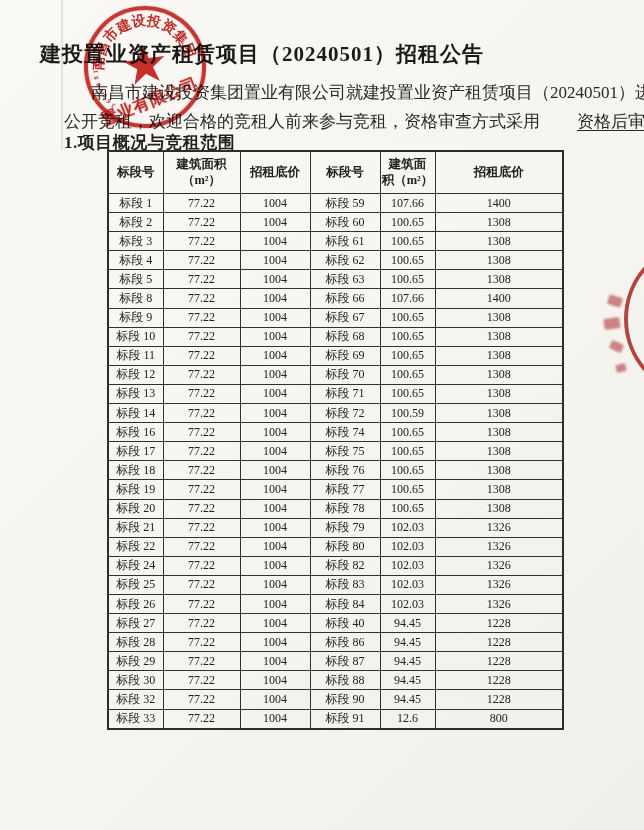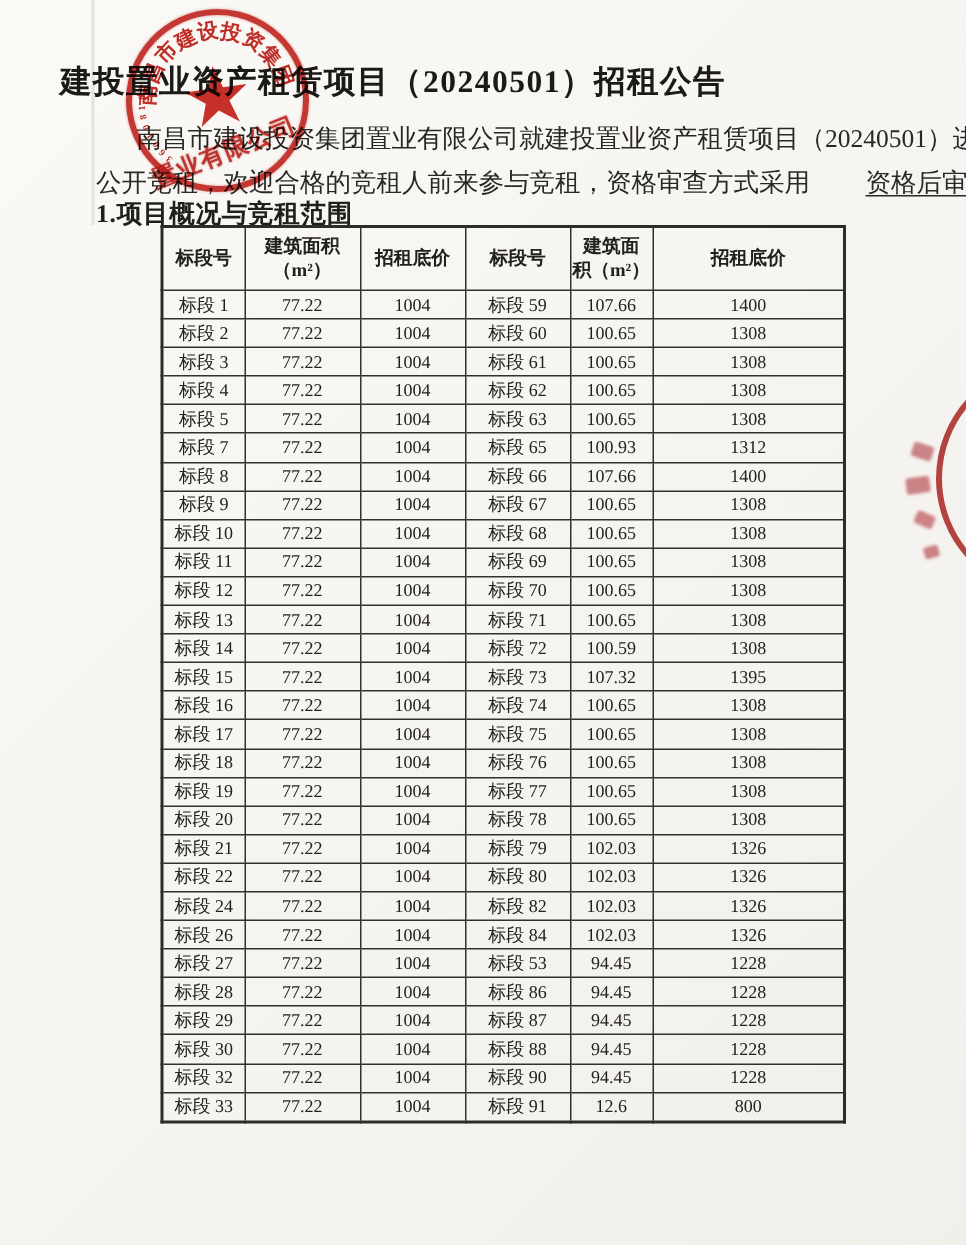--- a/index.html
+++ b/index.html
@@ -165,28 +165,20 @@
         </tr>
         <tr>
           <td>标段 5</td>
           <td>77.22</td>
           <td>1004</td>
           <td>标段 63</td>
           <td>100.65</td>
           <td>1308</td>
         </tr>
         <tr>
-          <td>标段 7</td>
-          <td>77.22</td>
-          <td>1004</td>
-          <td>标段 65</td>
-          <td>100.93</td>
-          <td>1312</td>
-        </tr>
-        <tr>
           <td>标段 8</td>
           <td>77.22</td>
           <td>1004</td>
           <td>标段 66</td>
           <td>107.66</td>
           <td>1400</td>
         </tr>
         <tr>
           <td>标段 9</td>
           <td>77.22</td>
@@ -229,28 +221,20 @@
         </tr>
         <tr>
           <td>标段 14</td>
           <td>77.22</td>
           <td>1004</td>
           <td>标段 72</td>
           <td>100.59</td>
           <td>1308</td>
         </tr>
         <tr>
-          <td>标段 15</td>
-          <td>77.22</td>
-          <td>1004</td>
-          <td>标段 73</td>
-          <td>107.32</td>
-          <td>1395</td>
-        </tr>
-        <tr>
           <td>标段 16</td>
           <td>77.22</td>
           <td>1004</td>
           <td>标段 74</td>
           <td>100.65</td>
           <td>1308</td>
         </tr>
         <tr>
           <td>标段 17</td>
           <td>77.22</td>
@@ -301,32 +285,40 @@
         </tr>
         <tr>
           <td>标段 24</td>
           <td>77.22</td>
           <td>1004</td>
           <td>标段 82</td>
           <td>102.03</td>
           <td>1326</td>
         </tr>
         <tr>
+          <td>标段 25</td>
+          <td>77.22</td>
+          <td>1004</td>
+          <td>标段 83</td>
+          <td>102.03</td>
+          <td>1326</td>
+        </tr>
+        <tr>
           <td>标段 26</td>
           <td>77.22</td>
           <td>1004</td>
           <td>标段 84</td>
           <td>102.03</td>
           <td>1326</td>
         </tr>
         <tr>
           <td>标段 27</td>
           <td>77.22</td>
           <td>1004</td>
-          <td>标段 53</td>
+          <td>标段 40</td>
           <td>94.45</td>
           <td>1228</td>
         </tr>
         <tr>
           <td>标段 28</td>
           <td>77.22</td>
           <td>1004</td>
           <td>标段 86</td>
           <td>94.45</td>
           <td>1228</td>

